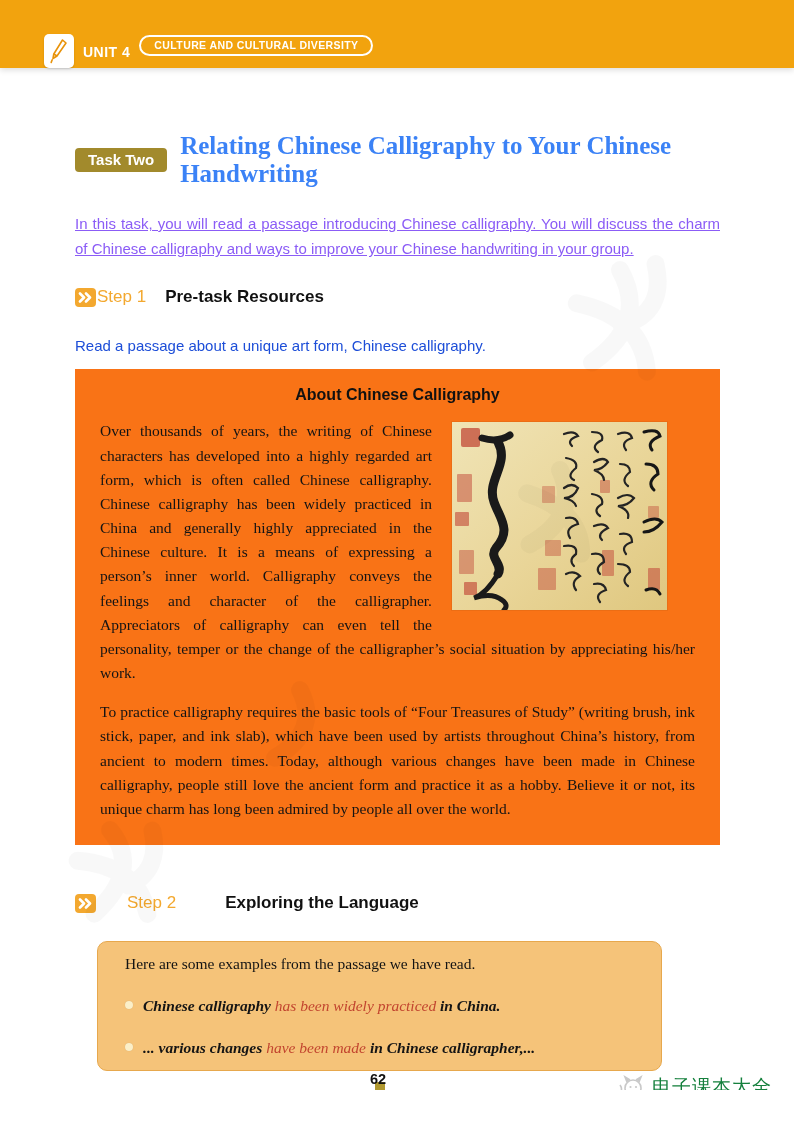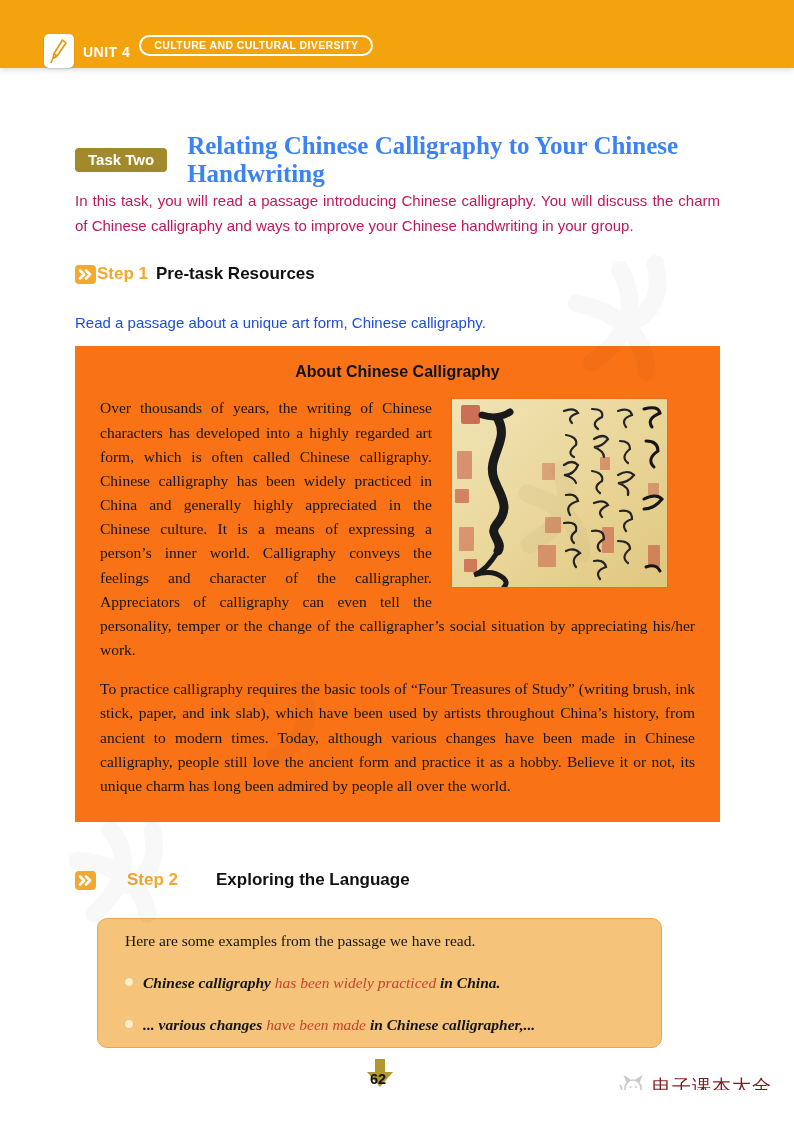--- a/index.html
+++ b/index.html
@@ -29,40 +29,40 @@
     font-size:10.5px; font-weight:bold; letter-spacing:.4px;
     padding:2px 13px 3px; margin-bottom:8px; white-space:nowrap;
   }
 
   
   .ghost-marks { position:absolute; inset:0; pointer-events:none; z-index:3; }
 
   
   .content { position:relative; z-index:1; padding:0 74px 0 75px; }
 
-  .task-row { margin-top:64px; display:flex; align-items:center; gap:20px; }
+  .task-row { margin-top:64px; display:flex; align-items:center; gap:13px; }
   .task-badge {
     background:#A28A2C; color:#ffffff; font-weight:bold; font-size:15px;
     padding:3px 13px 4px; border-radius:4px; white-space:nowrap;
   }
   .task-title {
     color:#3b82f6; font-weight:bold; font-size:25px;
     font-family:"Liberation Serif", serif;
   }
   .task-intro {
-    color:#be185d; font-size:15px; line-height:1.68;
-    margin-top:0; text-align:justify;
+    color:#8b5cf6; font-size:15px; line-height:1.68;
+    margin-top:23px; text-align:justify;text-decoration:underline;
   }
 
   .step-heading { display:flex; align-items:center; margin-top:26px; }
   .step-icon {
     width:21px; height:19px; background:#F3A82F; border-radius:4px;
     margin-right:1px; flex:none; display:flex; align-items:center; justify-content:center;
   }
-  .step-label { color:#F3A82F; font-size:17px; font-weight:bold; margin-right:8px; }
+  .step-label { color:#F3A82F; font-size:17px; font-weight:normal; margin-right:19px; }
   .step-title { color:#111111; font-size:17px; font-weight:bold; }
 
   .instruction { font-size:15px; color:#1d4ed8; margin-top:30px; }
 
   .passage-box { background:#f97316; margin-top:15px; padding:17px 25px 24px; }
   .passage-title { text-align:center; font-weight:bold; font-size:16px; color:#111111; }
   .passage-para {
     font-family:"Liberation Serif", serif; font-size:15.5px; line-height:1.56;
     text-align:justify; color:#141414; margin-top:15px;
   }
@@ -90,21 +90,21 @@
   .hl { color:#C2452F; font-weight:normal; }
 
   .arrow-wrap { width:565px; margin-left:22px; text-align:center; margin-top:11px; }
 
   .page-number {
     position:absolute; left:0; width:756px; text-align:center;
     top:1071px; font-weight:bold; font-size:14.5px; color:#111111; z-index:1;
   }
   .site-watermark {
     position:absolute; right:22px; top:1074px; z-index:2;
-    display:flex; align-items:center; gap:7px; color:#7f1d1d;
+    display:flex; align-items:center; gap:7px; color:#15803d;
     font-size:19px; letter-spacing:1px;
   }
 </style>
 </head>
 <body>
 
 <div class="page">
 
   <div class="header-bar">
     <div class="logo-box">

